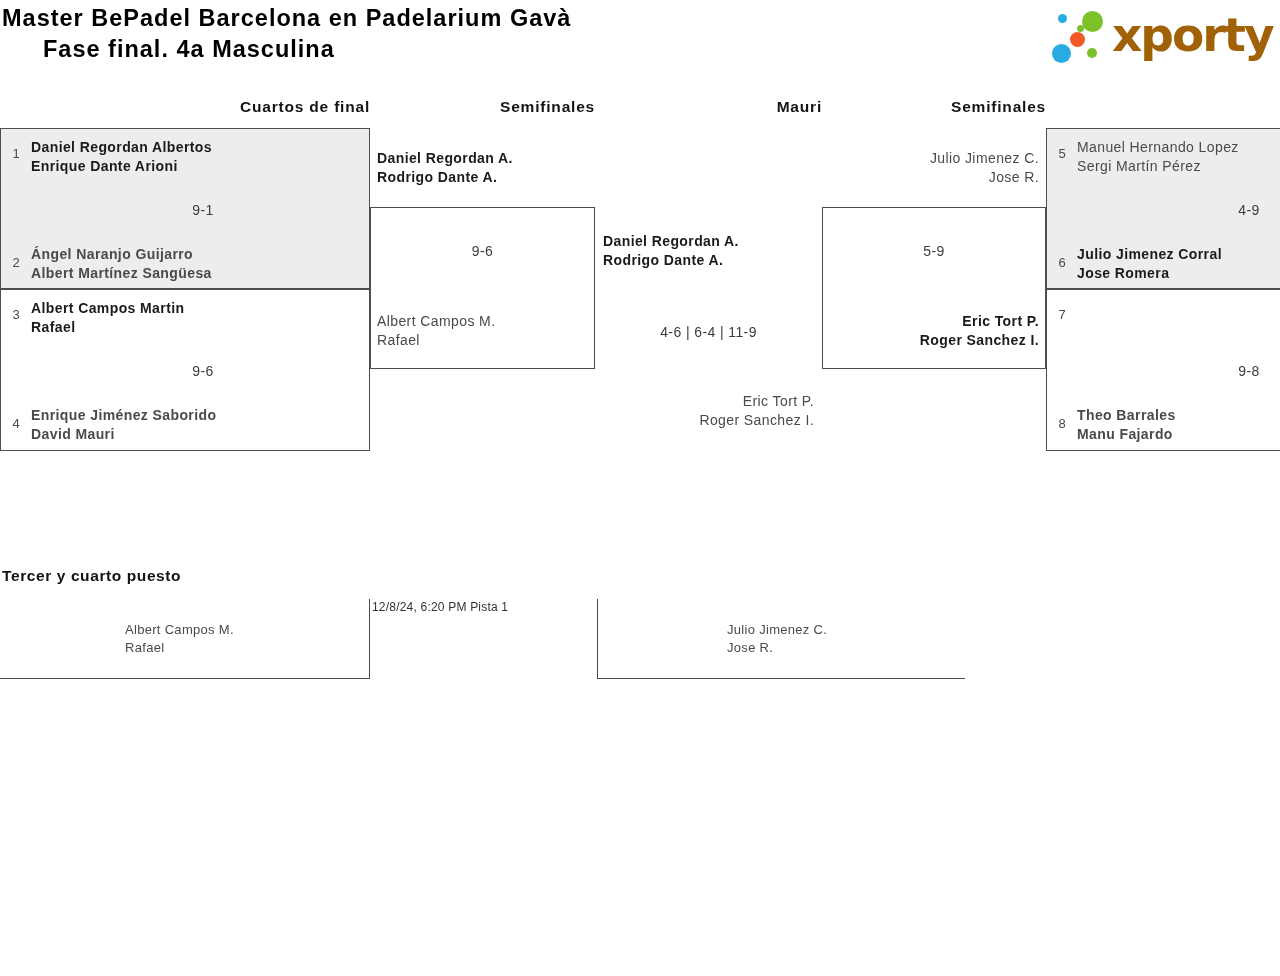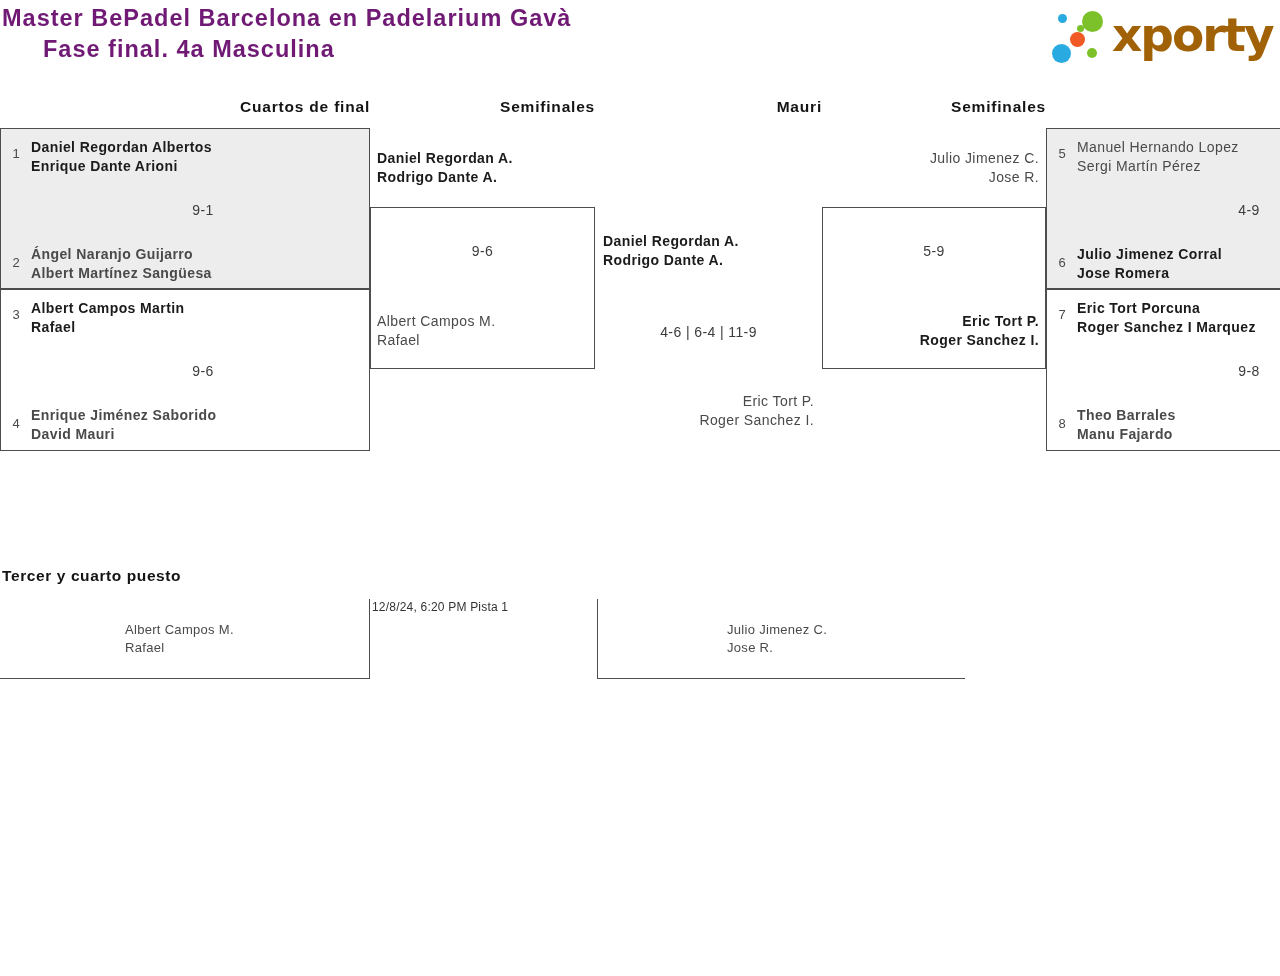--- a/index.html
+++ b/index.html
@@ -7,21 +7,21 @@
     position:relative;
     width:1280px;height:976px;
     overflow:hidden;
     background:#fff;
     font-family:"Liberation Sans", sans-serif;
     color:#1b1b1b;
   }
   
   .title-line{
     position:absolute;left:2px;
-    font-size:23.5px;font-weight:700;color:#701a75;
+    font-size:23.5px;font-weight:700;color:#000000;
     letter-spacing:1px;white-space:nowrap;
   }
   
   .logo{position:absolute;left:1046px;top:0;width:234px;height:72px;cursor:pointer;}
   .dot{position:absolute;border-radius:50%;}
   .logo-text{
     position:absolute;left:66px;top:7px;
     font-family:"DejaVu Sans", sans-serif;
     font-size:47px;font-weight:700;letter-spacing:-2px;
     color:#a16207;white-space:nowrap;
@@ -138,24 +138,20 @@
     <div class="score qf-score">4-9</div>
     <div class="seed seed-b">6</div>
     <div class="team in-b winner">
       <div>Julio Jimenez Corral</div>
       <div>Jose Romera</div>
     </div>
   </div>
 
   <div class="box" style="left:1046px;top:289px;width:370px;height:162px;">
     <div class="seed seed-a">7</div>
-    <div class="team in-a winner">
-      <div>Eric Tort Porcuna</div>
-      <div>Roger Sanchez I Marquez</div>
-    </div>
     <div class="score qf-score">9-8</div>
     <div class="seed seed-b">8</div>
     <div class="team in-b">
       <div>Theo Barrales</div>
       <div>Manu Fajardo</div>
     </div>
   </div>
 
   <div class="box" style="left:370px;top:207px;width:225px;height:162px;background:transparent;"></div>
   <div class="team winner" style="left:377px;top:149px;">

